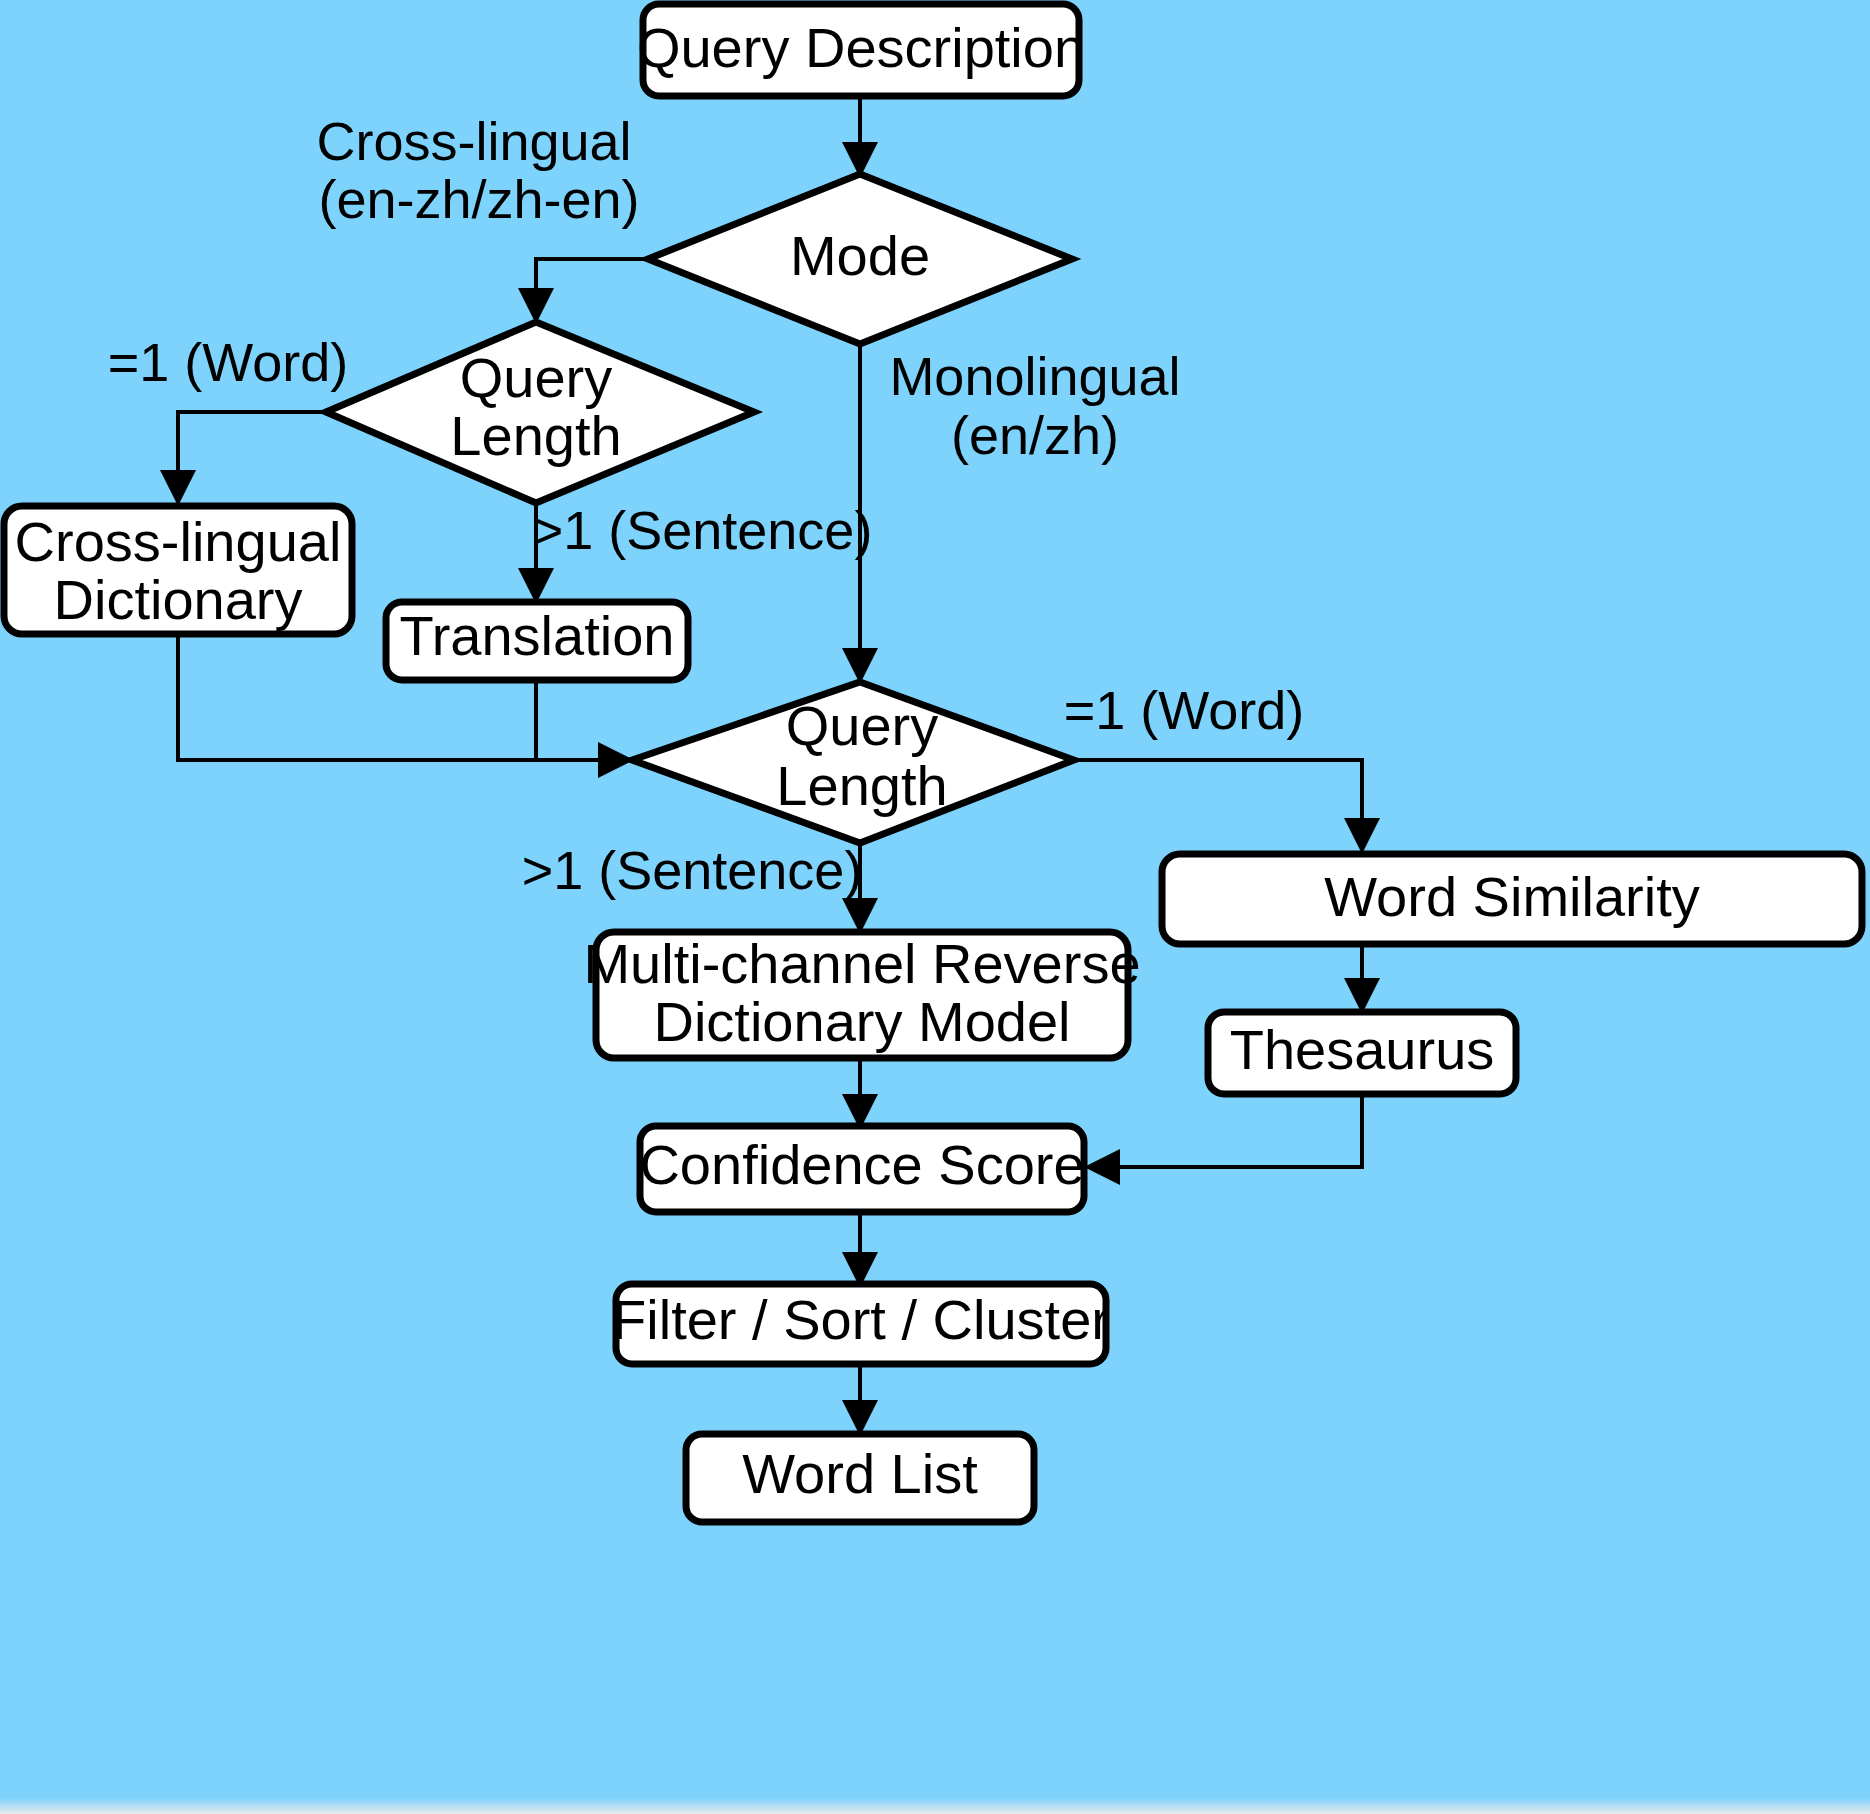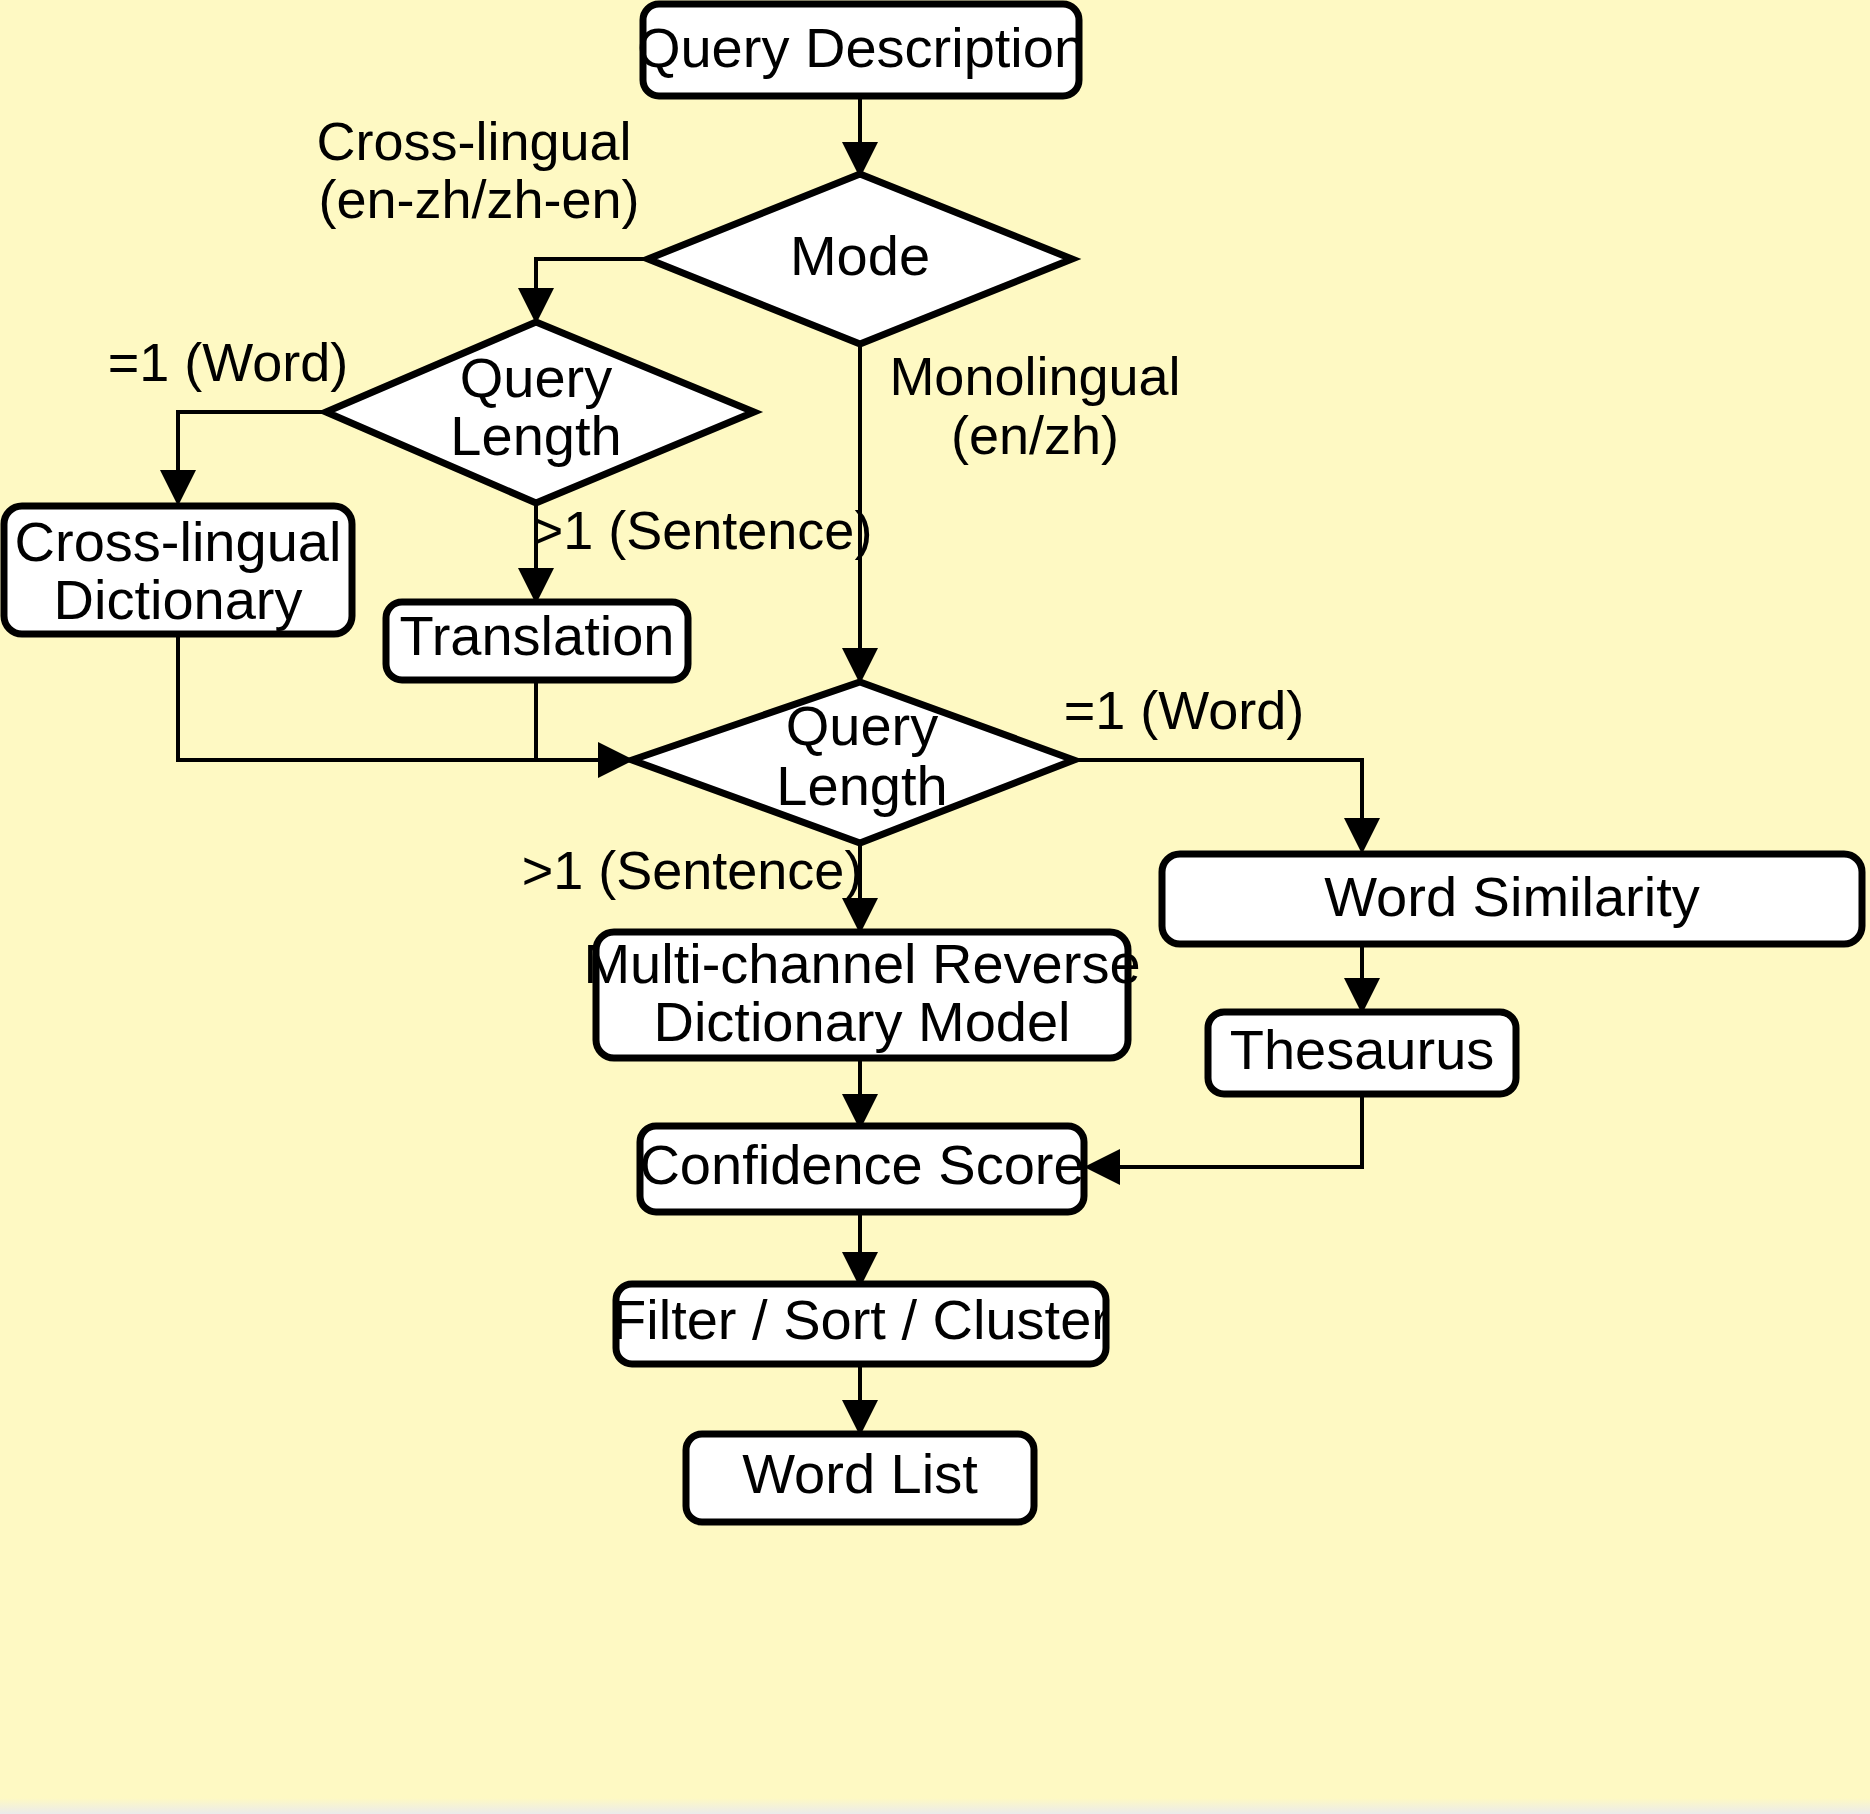--- a/index.html
+++ b/index.html
@@ -11,21 +11,21 @@
   body {
     width: 1870px;
     height: 1814px;
     font-family: "Liberation Sans", sans-serif;
     overflow: hidden;
   }
   #flow-root {
     position: relative;
     width: 1870px;
     height: 1814px;
-    background: #fef9c3;
+    background: #7dd3fc;
   }
   svg#flow-svg {
     position: absolute;
     top: 0;
     left: 0;
     width: 1870px;
     height: 1814px;
     display: block;
   }
   .node-box {

